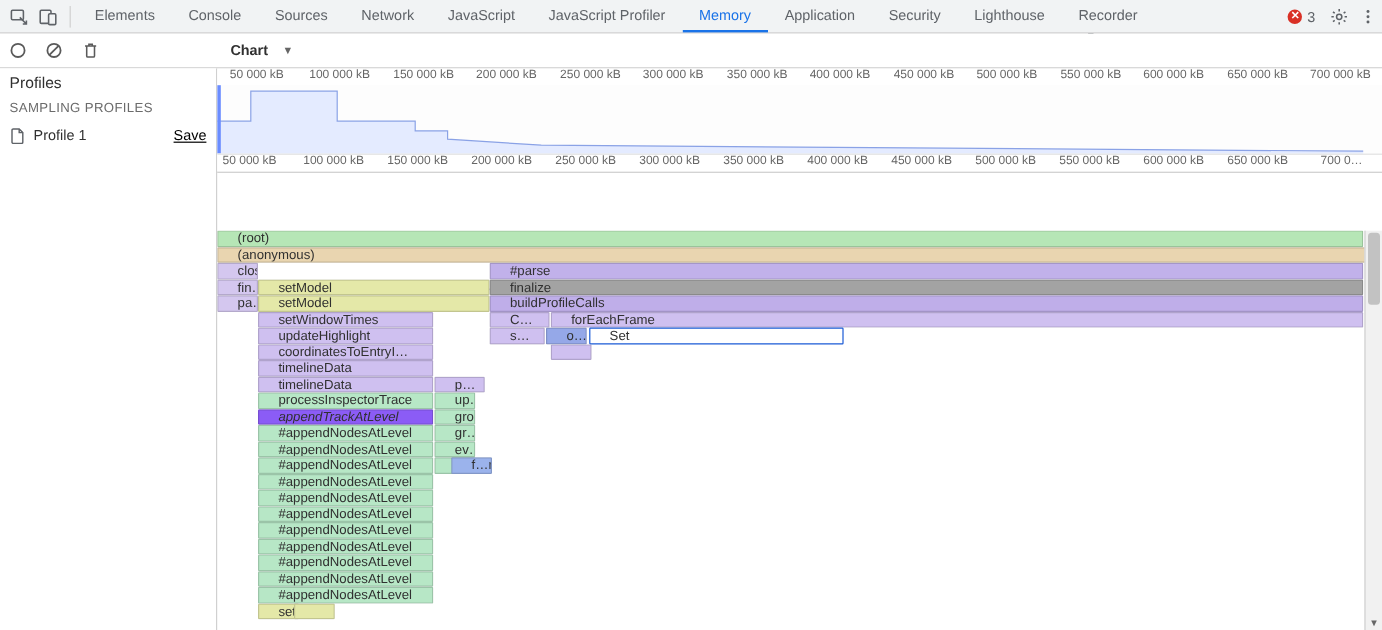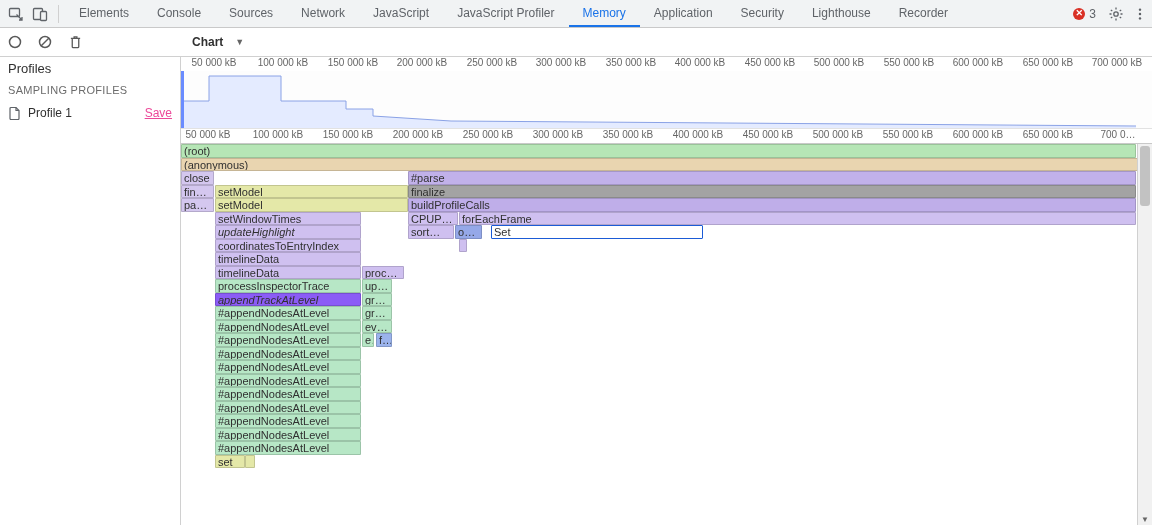--- a/index.html
+++ b/index.html
@@ -111,24 +111,24 @@
     letter-spacing:0.3px;
   }
   .profile-row {
     display:flex;align-items:center;
     padding:4px 8px;
     cursor:pointer;
     justify-content:space-between;
   }
   .profile-row .left { display:flex; align-items:center; width:auto; }
   .profile-row .icon { margin-right:6px; color:#5f6368; }
-  .profile-row .save { color:#ec4899; text-decoration:underline; cursor:pointer; }
+  .profile-row .save { color:#000000; text-decoration:underline; cursor:pointer; }
   
   .panel {
-    flex:1; display:flex; flex-direction:column; min-width:0;
+    flex:1; display:flex; flex-direction:column; min-width:0;gap:48px;
   }
   .ruler-area {
     height:86px;
     position:relative;
     border-bottom:1px solid #c9c9c9;
     overflow:hidden;
     display:flex; flex-direction:column;
   }
   .ruler {
     height:14px;
@@ -160,21 +160,21 @@
     position:relative;
     white-space:nowrap;
   }
   .bar {
     position:absolute;
     top:0;bottom:0;
     box-sizing:border-box;
     border:1px solid rgba(0,0,0,0.15);
     font-size:11px;
     line-height:12px;
-    padding:0 2px;
+    padding:0 16px;
     overflow:hidden;
     white-space:nowrap;
     cursor:pointer;
     border-radius:1px;
     text-overflow:ellipsis;
   }
   .flame-scrollbar {
     width:14px;
     background:#f1f1f1;
     border-left:1px solid #d0d0d0;
@@ -361,21 +361,21 @@
               <div class="bar" style="left: 0px; width: 33px; background: rgb(212, 199, 239);">pa…at</div>
               <div class="bar" style="left: 34px; width: 193px; background: rgb(228, 232, 168);">setModel</div>
               <div class="bar" style="left: 227px; width: 728px; background: rgb(191, 174, 233);">buildProfileCalls</div>
             </div>
             <div class="flame-row">
               <div class="bar" style="left: 34px; width: 146px; background: rgb(207, 192, 240);">setWindowTimes</div>
               <div class="bar" style="left: 227px; width: 50px; background: rgb(207, 192, 240);">CPUP…del</div>
               <div class="bar" style="left: 278px; width: 677px; background: rgb(207, 192, 240);">forEachFrame</div>
             </div>
             <div class="flame-row">
-              <div class="bar" style="left: 34px; width: 146px; background: rgb(207, 192, 240); font-style: italic;">updateHighlight</div>
+              <div class="bar" style="left: 34px; width: 146px; background: rgb(207, 192, 240);">updateHighlight</div>
               <div class="bar" style="left: 227px; width: 46px; background: rgb(207, 192, 240);">sort…ples</div>
               <div class="bar" style="left: 274px; width: 27px; background: rgb(149, 168, 232);">o…k</div>
               <div class="bar" style="left: 310px; width: 212px; background: rgb(255, 255, 255); border: 1.5px solid rgb(27, 91, 214);">Set</div>
             </div>
             <div class="flame-row">
               <div class="bar" style="left: 34px; width: 146px; background: rgb(207, 192, 240);">coordinatesToEntryIndex</div>
               <div class="bar" style="left: 278px; width: 8px; background: rgb(207, 192, 240);"></div>
             </div>
             <div class="flame-row">
               <div class="bar" style="left: 34px; width: 146px; background: rgb(207, 192, 240);">timelineData</div>

